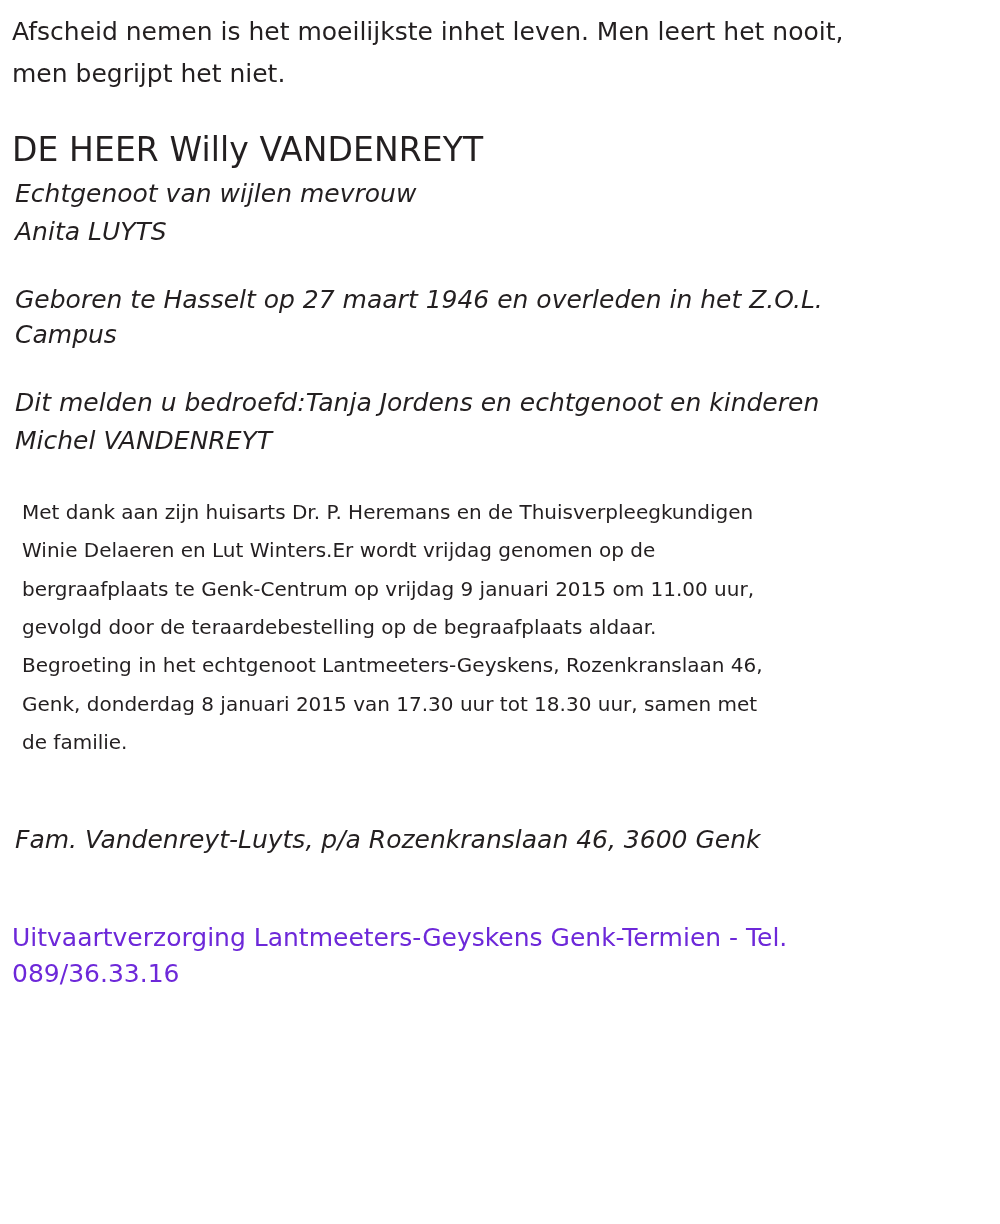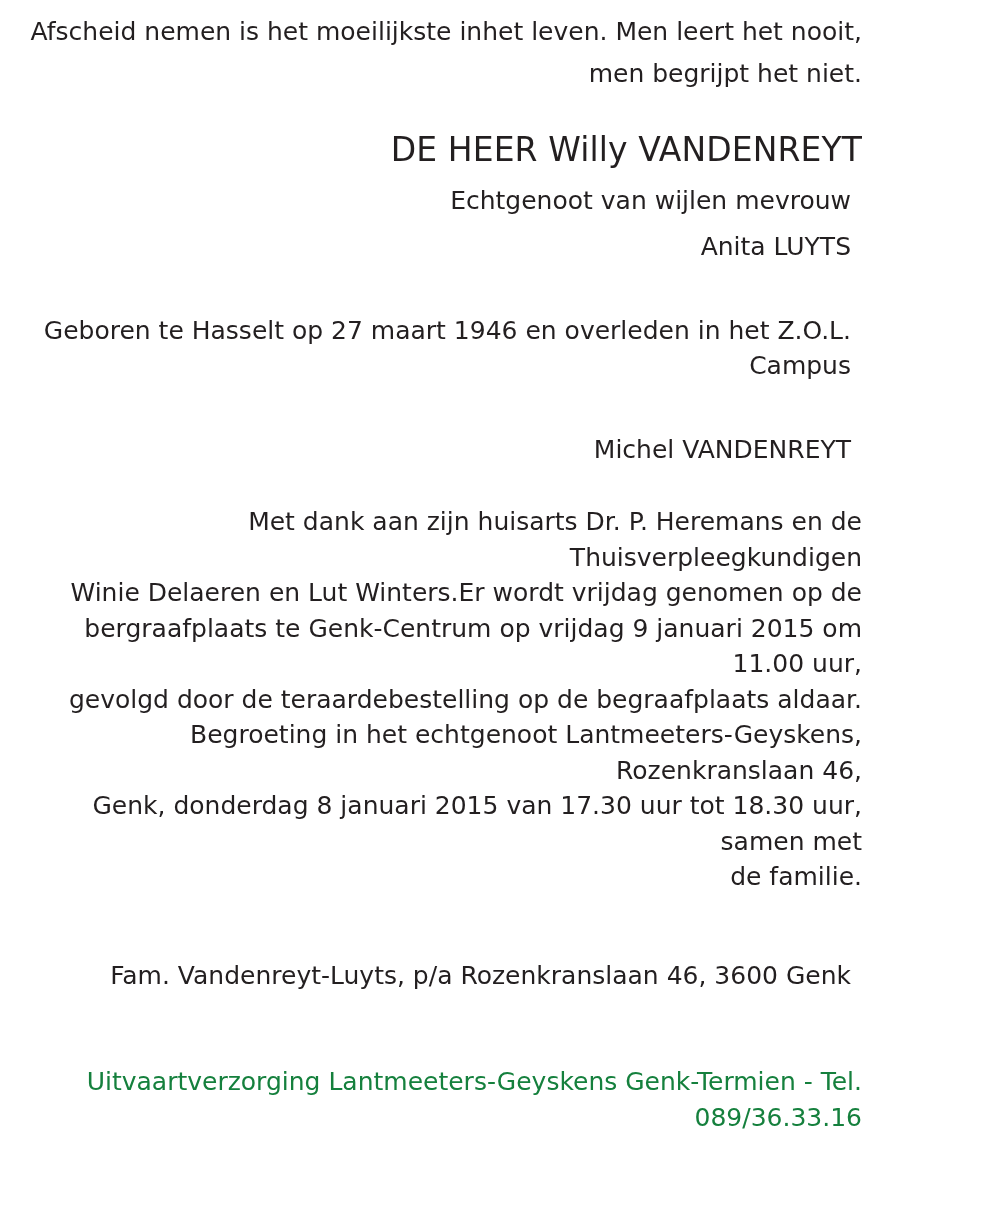--- a/index.html
+++ b/index.html
@@ -11,52 +11,52 @@
     width: 1000px;
     min-height: 1224px;
     font-family: "DejaVu Sans", sans-serif;
     color: #231f20;
   }
   .page {
     width: 878px;
     min-height: 1224px;
     box-sizing: border-box;
     padding: 14px 16px 10px 12px;
-    text-align: right;
   }
   .quote {
     font-size: 25px;
     line-height: 1.42;
     margin: 0 0 6px 0;
   }
   .spacer-sm { height: 26px; }
   .spacer-md { height: 32px; }
   .spacer-lg { height: 34px; }
   .name {
     font-size: 33px;
     font-weight: normal;
     line-height: 1.3;
     margin: 0 0 4px 0;
     letter-spacing: 0.1px;
   }
   .line {
     font-size: 25px;
     line-height: 1.42;
-    margin: 11px;
+    margin: 3px;
+    font-style: italic;
   }
   .footer {
     font-size: 25px;
     line-height: 1.42;
-    color: #15803d;
+    color: #6d28d9;
     margin: 0;
   }
   .para {
-    font-size: 25px;
+    font-size: 20px;
     line-height: 1.42;
-    margin: 0;
+    margin: 10px;
   }
 </style>
 </head>
 <body>
 
 <div class="page">
 
   <div class="quote-block">
     <p class="quote">Afscheid nemen is het moeilijkste inhet leven. Men leert het nooit,</p>
     <p class="quote">men begrijpt het niet.</p>
@@ -73,20 +73,21 @@
 
   <div class="spacer-sm"></div>
 
   <div class="birth-death-block">
     <p class="line">Geboren te Hasselt op 27 maart 1946 en overleden in het Z.O.L. Campus</p>
   </div>
 
   <div class="spacer-sm"></div>
 
   <div class="announcers-block">
+    <p class="line">Dit melden u bedroefd:Tanja Jordens en echtgenoot en kinderen</p>
     <p class="line">Michel VANDENREYT</p>
   </div>
 
   <div class="spacer-sm"></div>
 
   <div class="thanks-block">
     <p class="para">Met dank aan zijn huisarts Dr. P. Heremans en de Thuisverpleegkundigen</p>
     <p class="para">Winie Delaeren en Lut Winters.Er wordt vrijdag genomen op de</p>
     <p class="para">bergraafplaats te Genk-Centrum op vrijdag 9 januari 2015 om 11.00 uur,</p>
     <p class="para">gevolgd door de teraardebestelling op de begraafplaats aldaar.</p>

